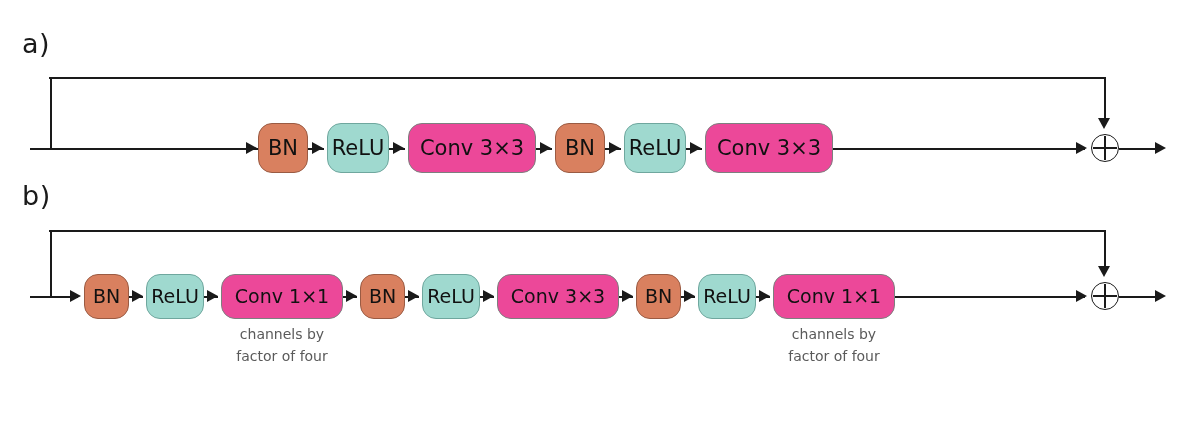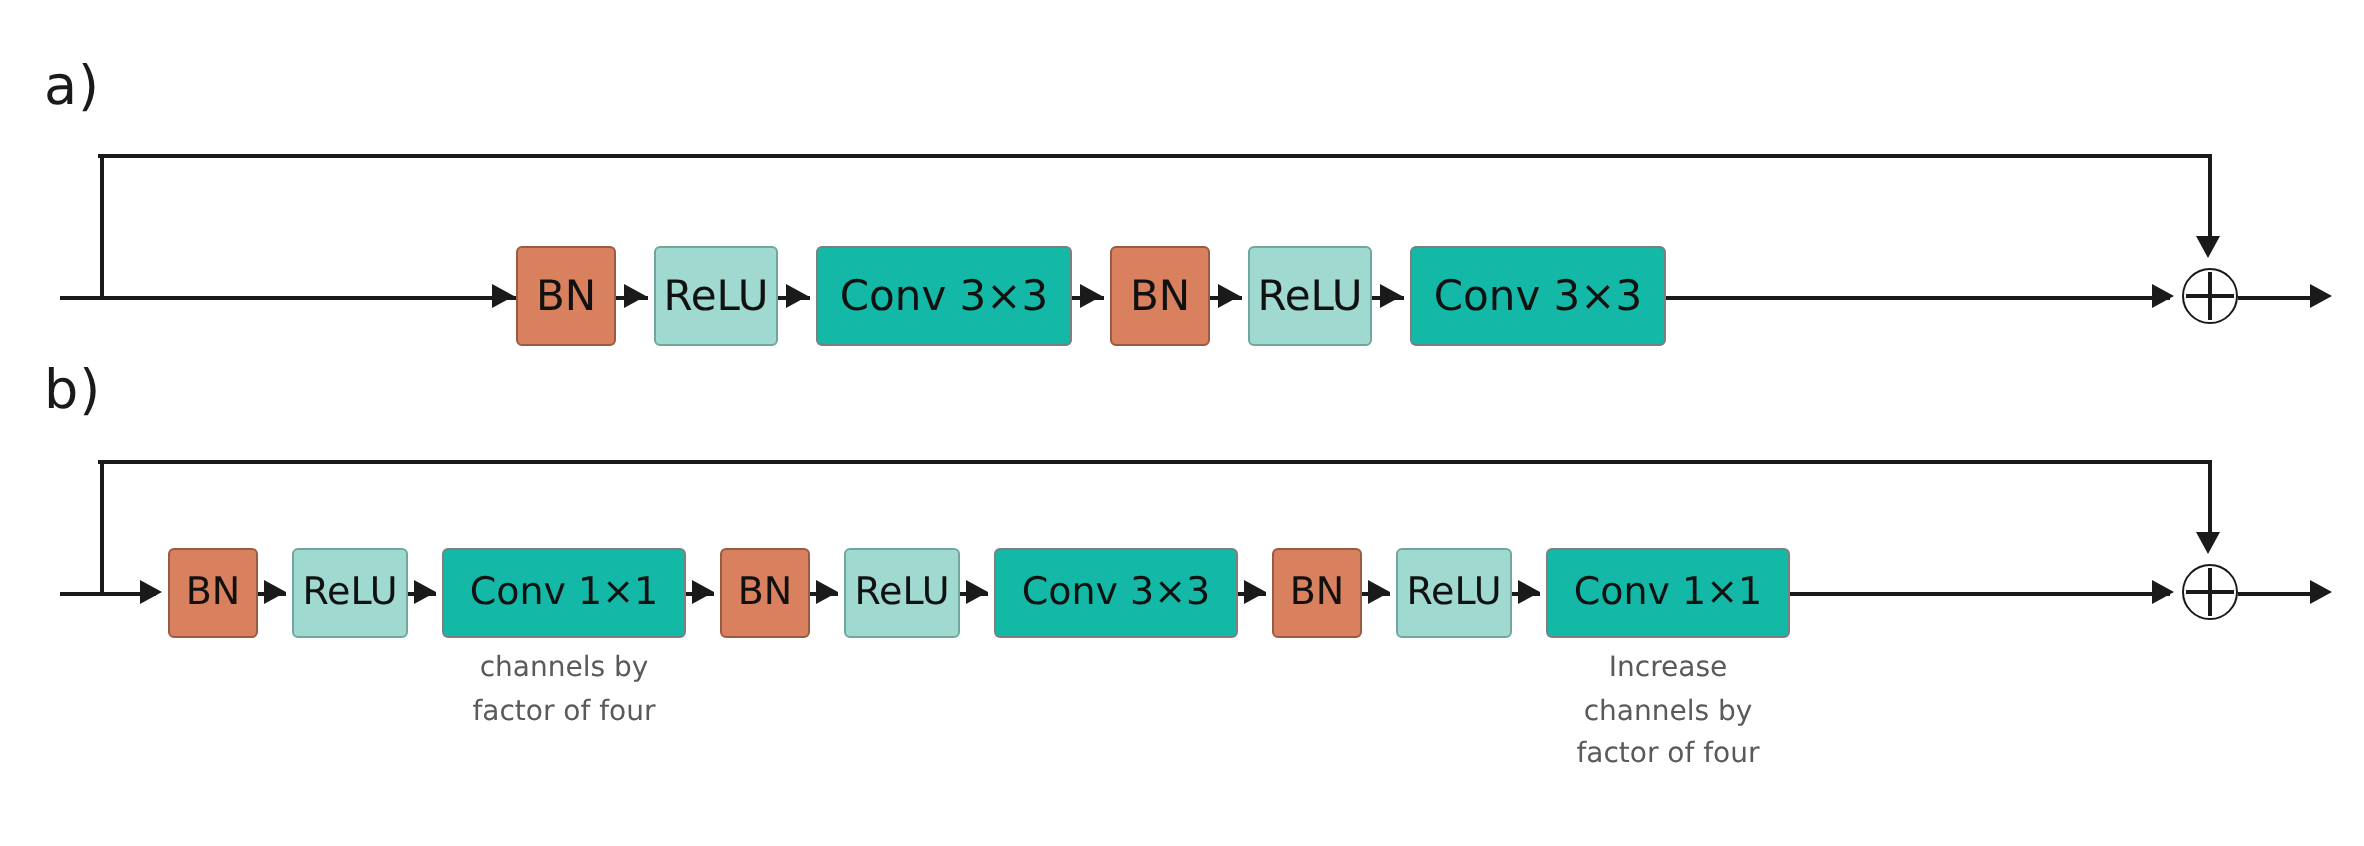--- a/index.html
+++ b/index.html
@@ -26,38 +26,38 @@
     line-height: 1;
     white-space: nowrap;
   }
   
   .node {
     position: absolute;
     box-sizing: border-box;
     display: flex;
     align-items: center;
     justify-content: center;
-    border-radius: 3px;
+    border-radius: 14px;
     border: 1.6px solid #7d7d7d;
     font-family: "DejaVu Sans", sans-serif;
     color: #111111;
     white-space: nowrap;
     line-height: 1;
     z-index: 3;
   }
   .node.bn {
     background: #d9805f;
     border-color: #9a5b43;
   }
   .node.relu {
     background: #9fd9cf;
     border-color: #6fa79e;
   }
   .node.conv {
-    background: #14b8a6;
+    background: #ec4899;
     border-color: #7d7f7f;
   }
   
   .hline {
     position: absolute;
     height: 0;
     border-top: 2.2px solid #1a1a1a;
     z-index: 1;
   }
   .vline {
@@ -225,21 +225,20 @@
   <div class="arrow-r" style="left:684px; top:289.5px;"></div>
 
   <div class="node relu" style="left:698px; top:274px; width:58px; height:45px; font-size:19px;">ReLU</div>
 
   <div class="hline" style="left:756px; top:296px; width:14px;"></div>
   <div class="arrow-r" style="left:759px; top:289.5px;"></div>
 
   <div class="node conv" style="left:773px; top:274px; width:122px; height:45px; font-size:19px;">Conv 1×1</div>
 
   <div class="caption" style="left:773px; top:324px; width:122px;">
-    <div>Increase</div>
     <div>channels by</div>
     <div>factor of four</div>
   </div>
 
   <div class="hline" style="left:895px; top:296px; width:190px;"></div>
   <div class="arrow-r" style="left:1076px; top:289.5px;"></div>
 
   <div class="sum" style="left:1091px; top:282px;"></div>
 
   <div class="hline" style="left:1119px; top:296px; width:42px;"></div>

